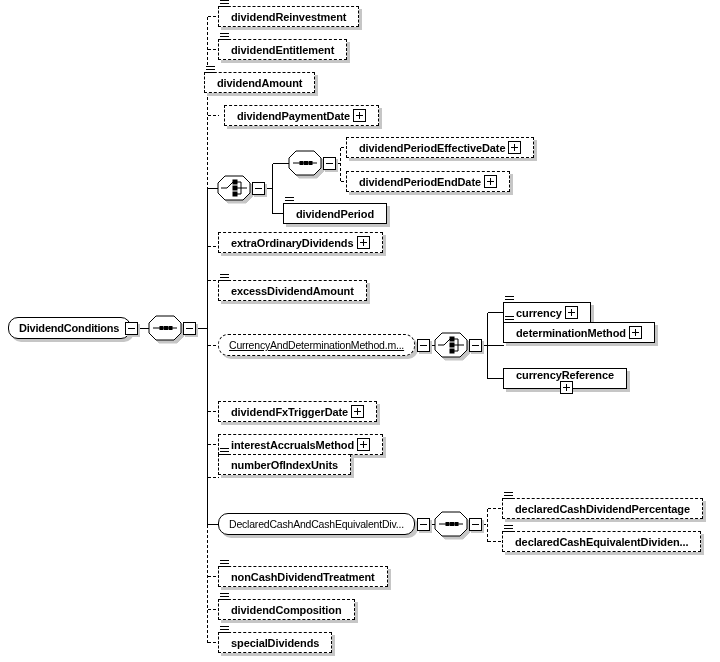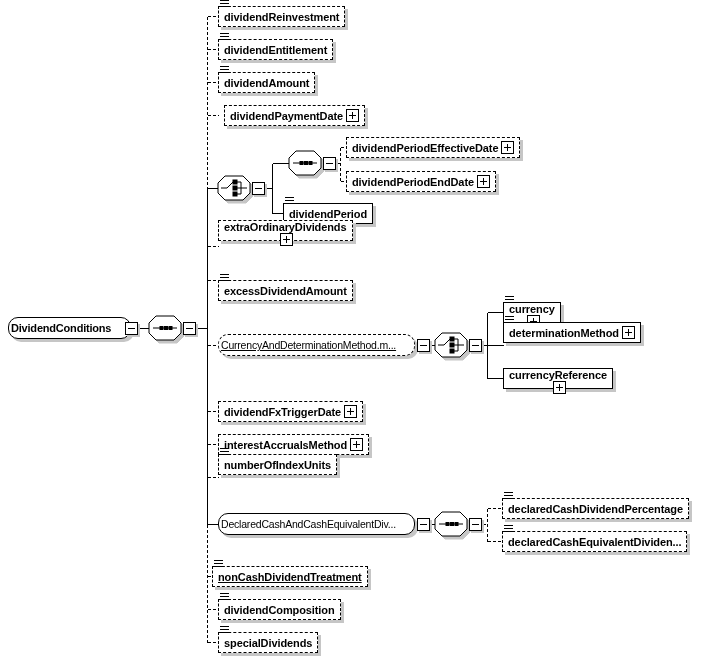--- a/index.html
+++ b/index.html
@@ -2,29 +2,29 @@
 <html><head>
 <meta charset="utf-8">
 <style>
   html,body{margin:0;padding:0;background:#ffffff;}
   #canvas{position:relative;width:720px;height:662px;background:#ffffff;overflow:hidden;
           font-family:"Liberation Sans", sans-serif;}
   #wires{position:absolute;left:0;top:0;width:720px;height:662px;}
 
   
   .ebox{position:absolute;display:inline-flex;align-items:center;height:21px;box-sizing:border-box;
-        background:#fff;border:1px solid #000;padding:0 5px;box-shadow:3px 3px 0 0 #c6c6c6;
+        background:#fff;border:1px solid #000;padding:0 12px;box-shadow:3px 3px 0 0 #c6c6c6;
         white-space:nowrap;}
   .ebox.dashed{border-style:dashed;}
   .elabel{font-size:11px;font-weight:bold;color:#000;letter-spacing:-0.1px;}
 
   
   .gbox{position:absolute;box-sizing:border-box;height:22px;background:#fff;border:1px solid #000;
         border-radius:10px;box-shadow:3px 3px 0 0 #c6c6c6;overflow:hidden;
-        display:flex;align-items:center;padding:0 2px;white-space:nowrap;}
+        display:flex;align-items:center;padding:0 10px;white-space:nowrap;}
   .gbox.dashed{border-style:dashed;text-decoration:underline;}
   .glabel{font-size:10.5px;color:#000;letter-spacing:-0.2px;}
   .gbox.rootbox .glabel{font-weight:bold;font-size:11px;}
 
   
   .pm{width:13px;height:13px;box-sizing:border-box;border:1px solid #000;background:#fff;position:relative;flex:none;}
   .pm::before{content:"";position:absolute;left:2px;right:2px;top:5px;height:1px;background:#000;}
   .pm.plus::after{content:"";position:absolute;top:2px;bottom:2px;left:5px;width:1px;background:#000;}
   .pm.inbox{margin-left:3px;}
   .pm.attached{position:absolute;box-shadow:2px 2px 0 0 #c6c6c6;}
@@ -114,21 +114,21 @@
   <div class="ebox dashed" style="left:218px;top:6px;">
     <span class="simple-icon"></span>
     <span class="elabel">dividendReinvestment</span>
   </div>
 
   <div class="ebox dashed" style="left:218px;top:39px;">
     <span class="simple-icon"></span>
     <span class="elabel">dividendEntitlement</span>
   </div>
 
-  <div class="ebox dashed" style="left:218px;top:72px;">
+  <div class="ebox dashed" style="left:204px;top:72px;">
     <span class="simple-icon"></span>
     <span class="elabel">dividendAmount</span>
   </div>
 
   <div class="ebox dashed" style="left:218px;top:105px;margin-left:6px;">
     <span class="elabel">dividendPaymentDate</span>
     <span class="pm plus inbox"></span>
   </div>
 
   <div class="oct" style="left:217px;top:175px;">
@@ -171,21 +171,21 @@
   <div class="ebox dashed" style="left:346px;top:171px;">
     <span class="elabel">dividendPeriodEndDate</span>
     <span class="pm plus inbox"></span>
   </div>
 
   <div class="ebox" style="left:283px;top:203px;">
     <span class="simple-icon"></span>
     <span class="elabel">dividendPeriod</span>
   </div>
 
-  <div class="ebox dashed" style="left:218px;top:220px;flex-direction:column;">
+  <div class="ebox dashed" style="left:218px;top:232px;">
     <span class="elabel">extraOrdinaryDividends</span>
     <span class="pm plus inbox"></span>
   </div>
 
   <div class="ebox dashed" style="left:218px;top:270px;margin-top:10px;">
     <span class="simple-icon"></span>
     <span class="elabel">excessDividendAmount</span>
   </div>
 
   <div class="gbox dashed" style="left:218px;top:334px;width:197px;">
@@ -204,21 +204,21 @@
       <line x1="20" y1="7" x2="24" y2="7"></line>
       <line x1="20" y1="13" x2="24" y2="13"></line>
       <line x1="20" y1="19" x2="24" y2="19"></line>
       <line x1="24" y1="7" x2="24" y2="19"></line>
       <line x1="24" y1="13" x2="30" y2="13"></line>
     </g>
       </svg>
   </div>
   <div class="pm attached" style="left:469px;top:339px;"></div>
 
-  <div class="ebox" style="left:503px;top:302px;flex-direction:column;">
+  <div class="ebox" style="left:503px;top:302px;">
     <span class="simple-icon"></span>
     <span class="elabel">currency</span>
     <span class="pm plus inbox"></span>
   </div>
 
   <div class="ebox" style="left:503px;top:322px;">
     <span class="simple-icon"></span>
     <span class="elabel">determinationMethod</span>
     <span class="pm plus inbox"></span>
   </div>
@@ -263,21 +263,21 @@
   <div class="ebox dashed" style="left:502px;top:498px;">
     <span class="simple-icon"></span>
     <span class="elabel">declaredCashDividendPercentage</span>
   </div>
 
   <div class="ebox dashed" style="left:502px;top:531px;">
     <span class="simple-icon"></span>
     <span class="elabel">declaredCashEquivalentDividen...</span>
   </div>
 
-  <div class="ebox dashed" style="left:212px;top:566px;text-decoration:underline;">
+  <div class="ebox dashed" style="left:218px;top:566px;">
     <span class="simple-icon"></span>
     <span class="elabel">nonCashDividendTreatment</span>
   </div>
 
   <div class="ebox dashed" style="left:218px;top:599px;">
     <span class="simple-icon"></span>
     <span class="elabel">dividendComposition</span>
   </div>
 
   <div class="ebox dashed" style="left:218px;top:632px;">

